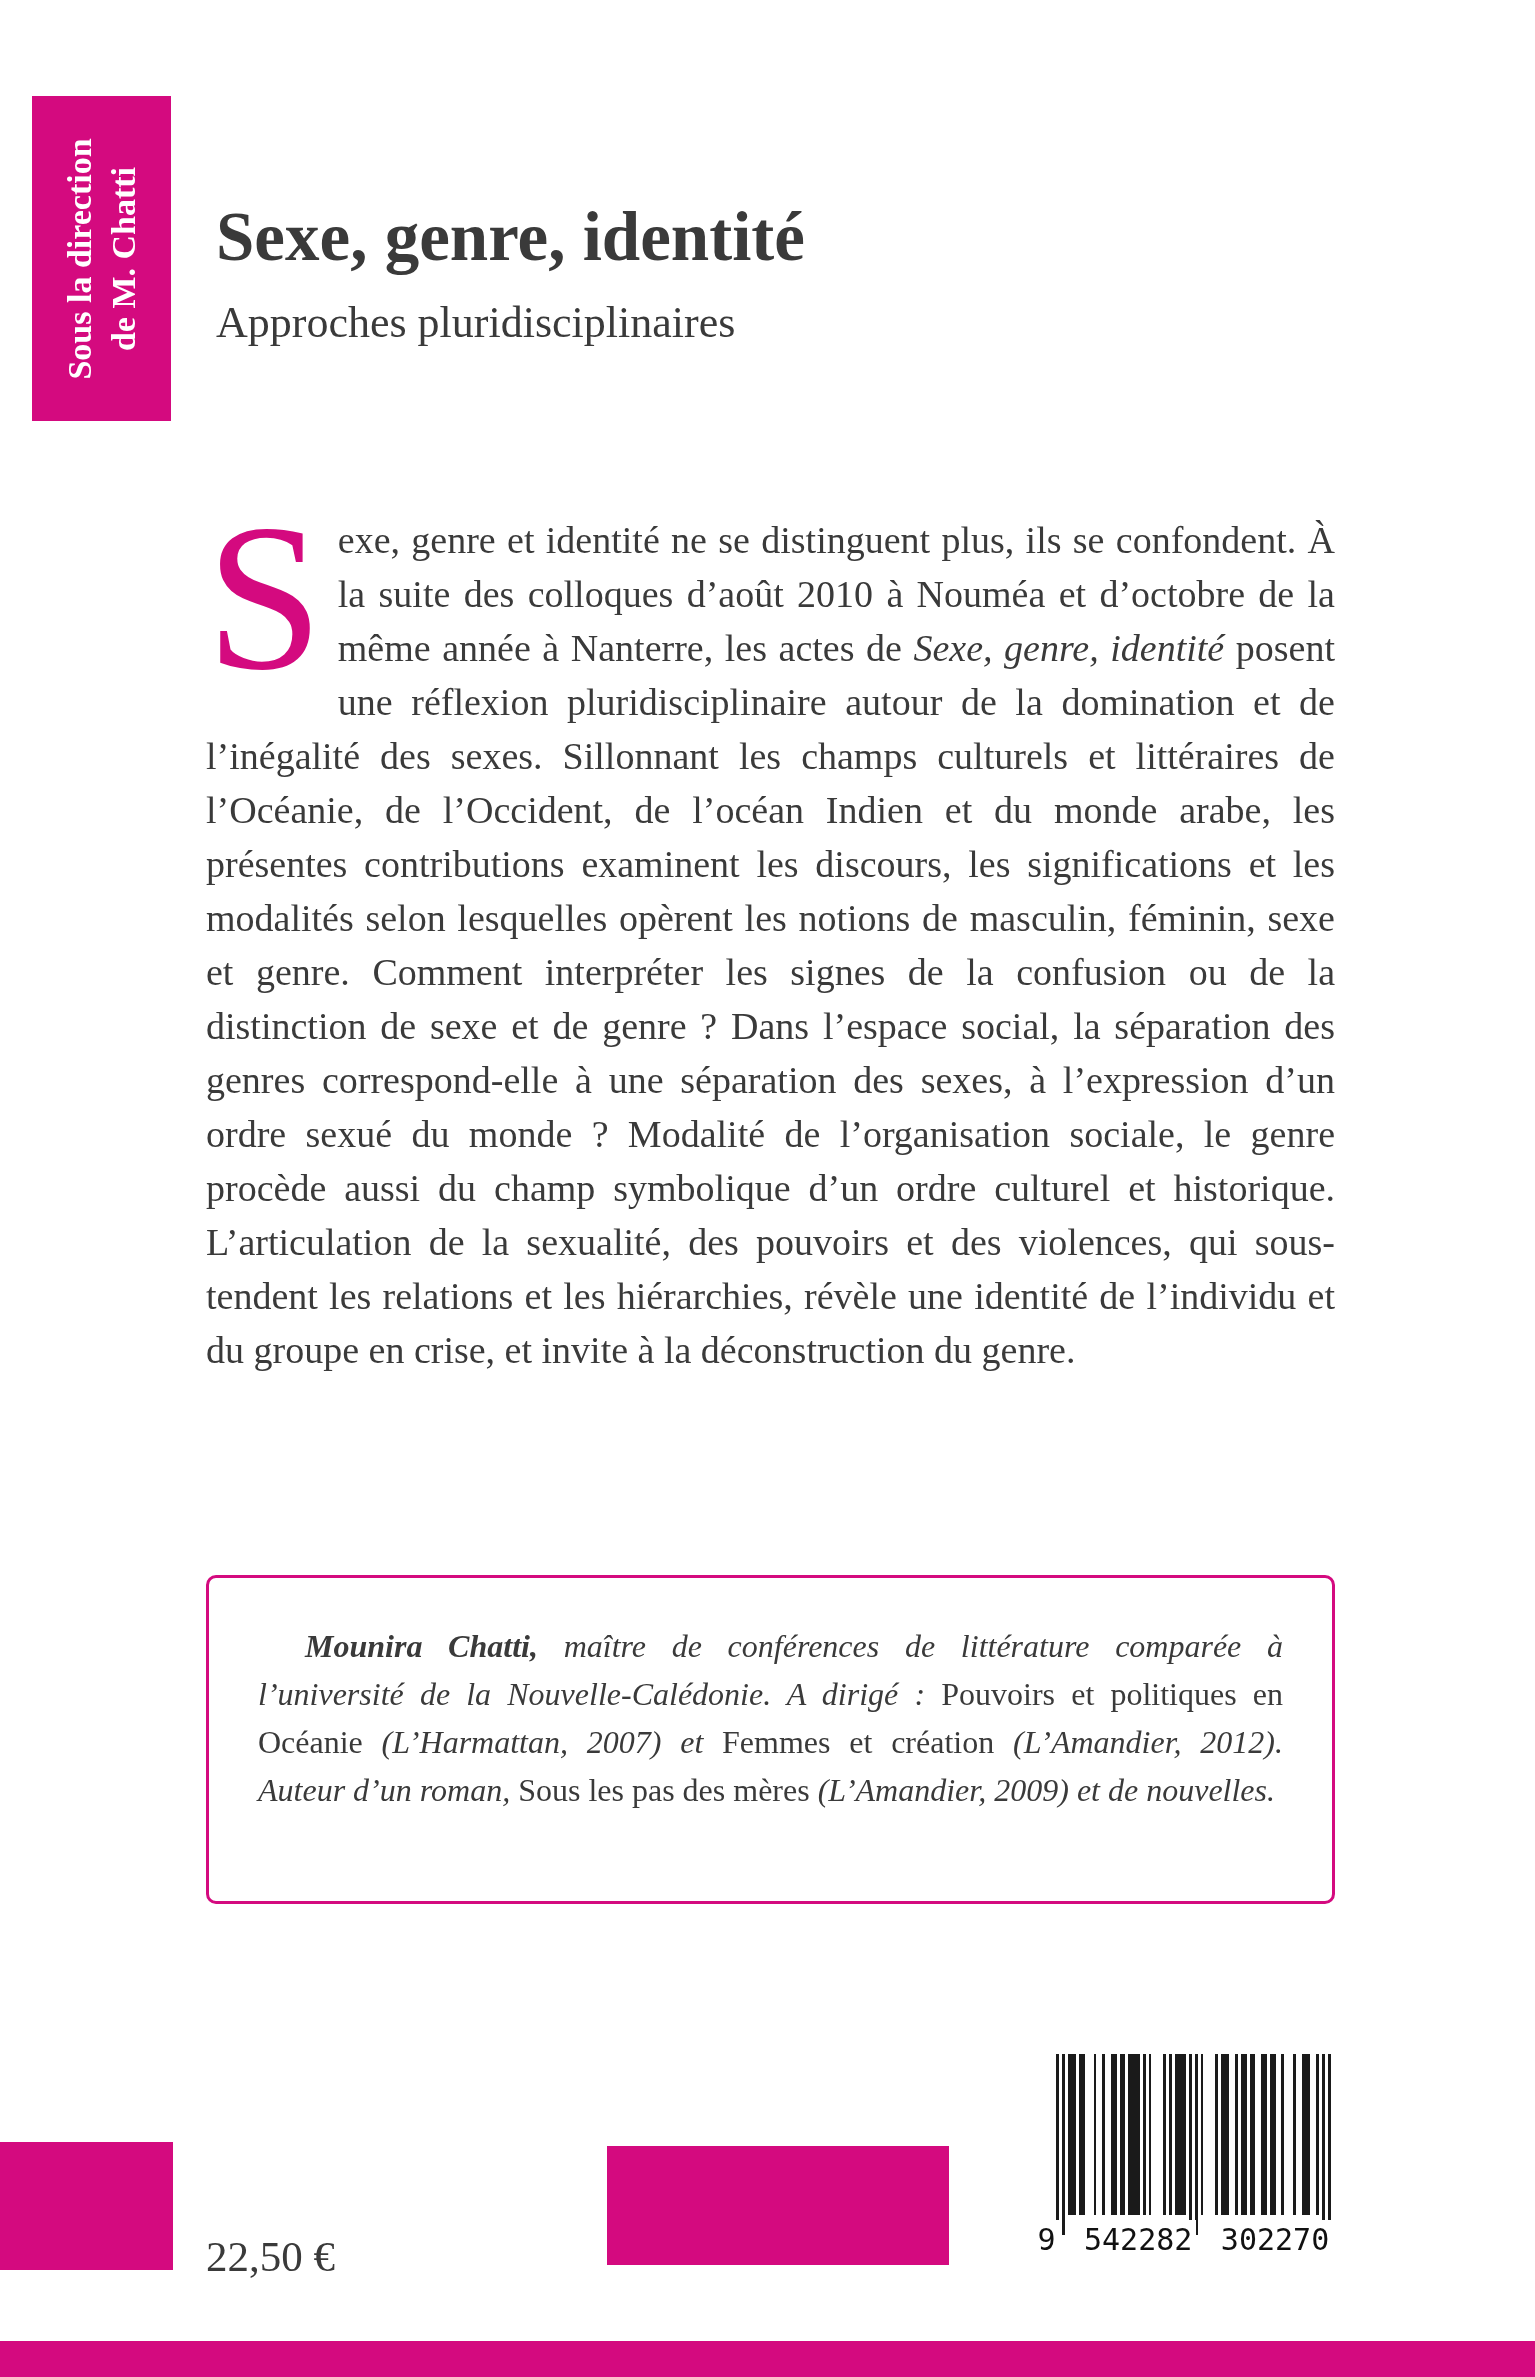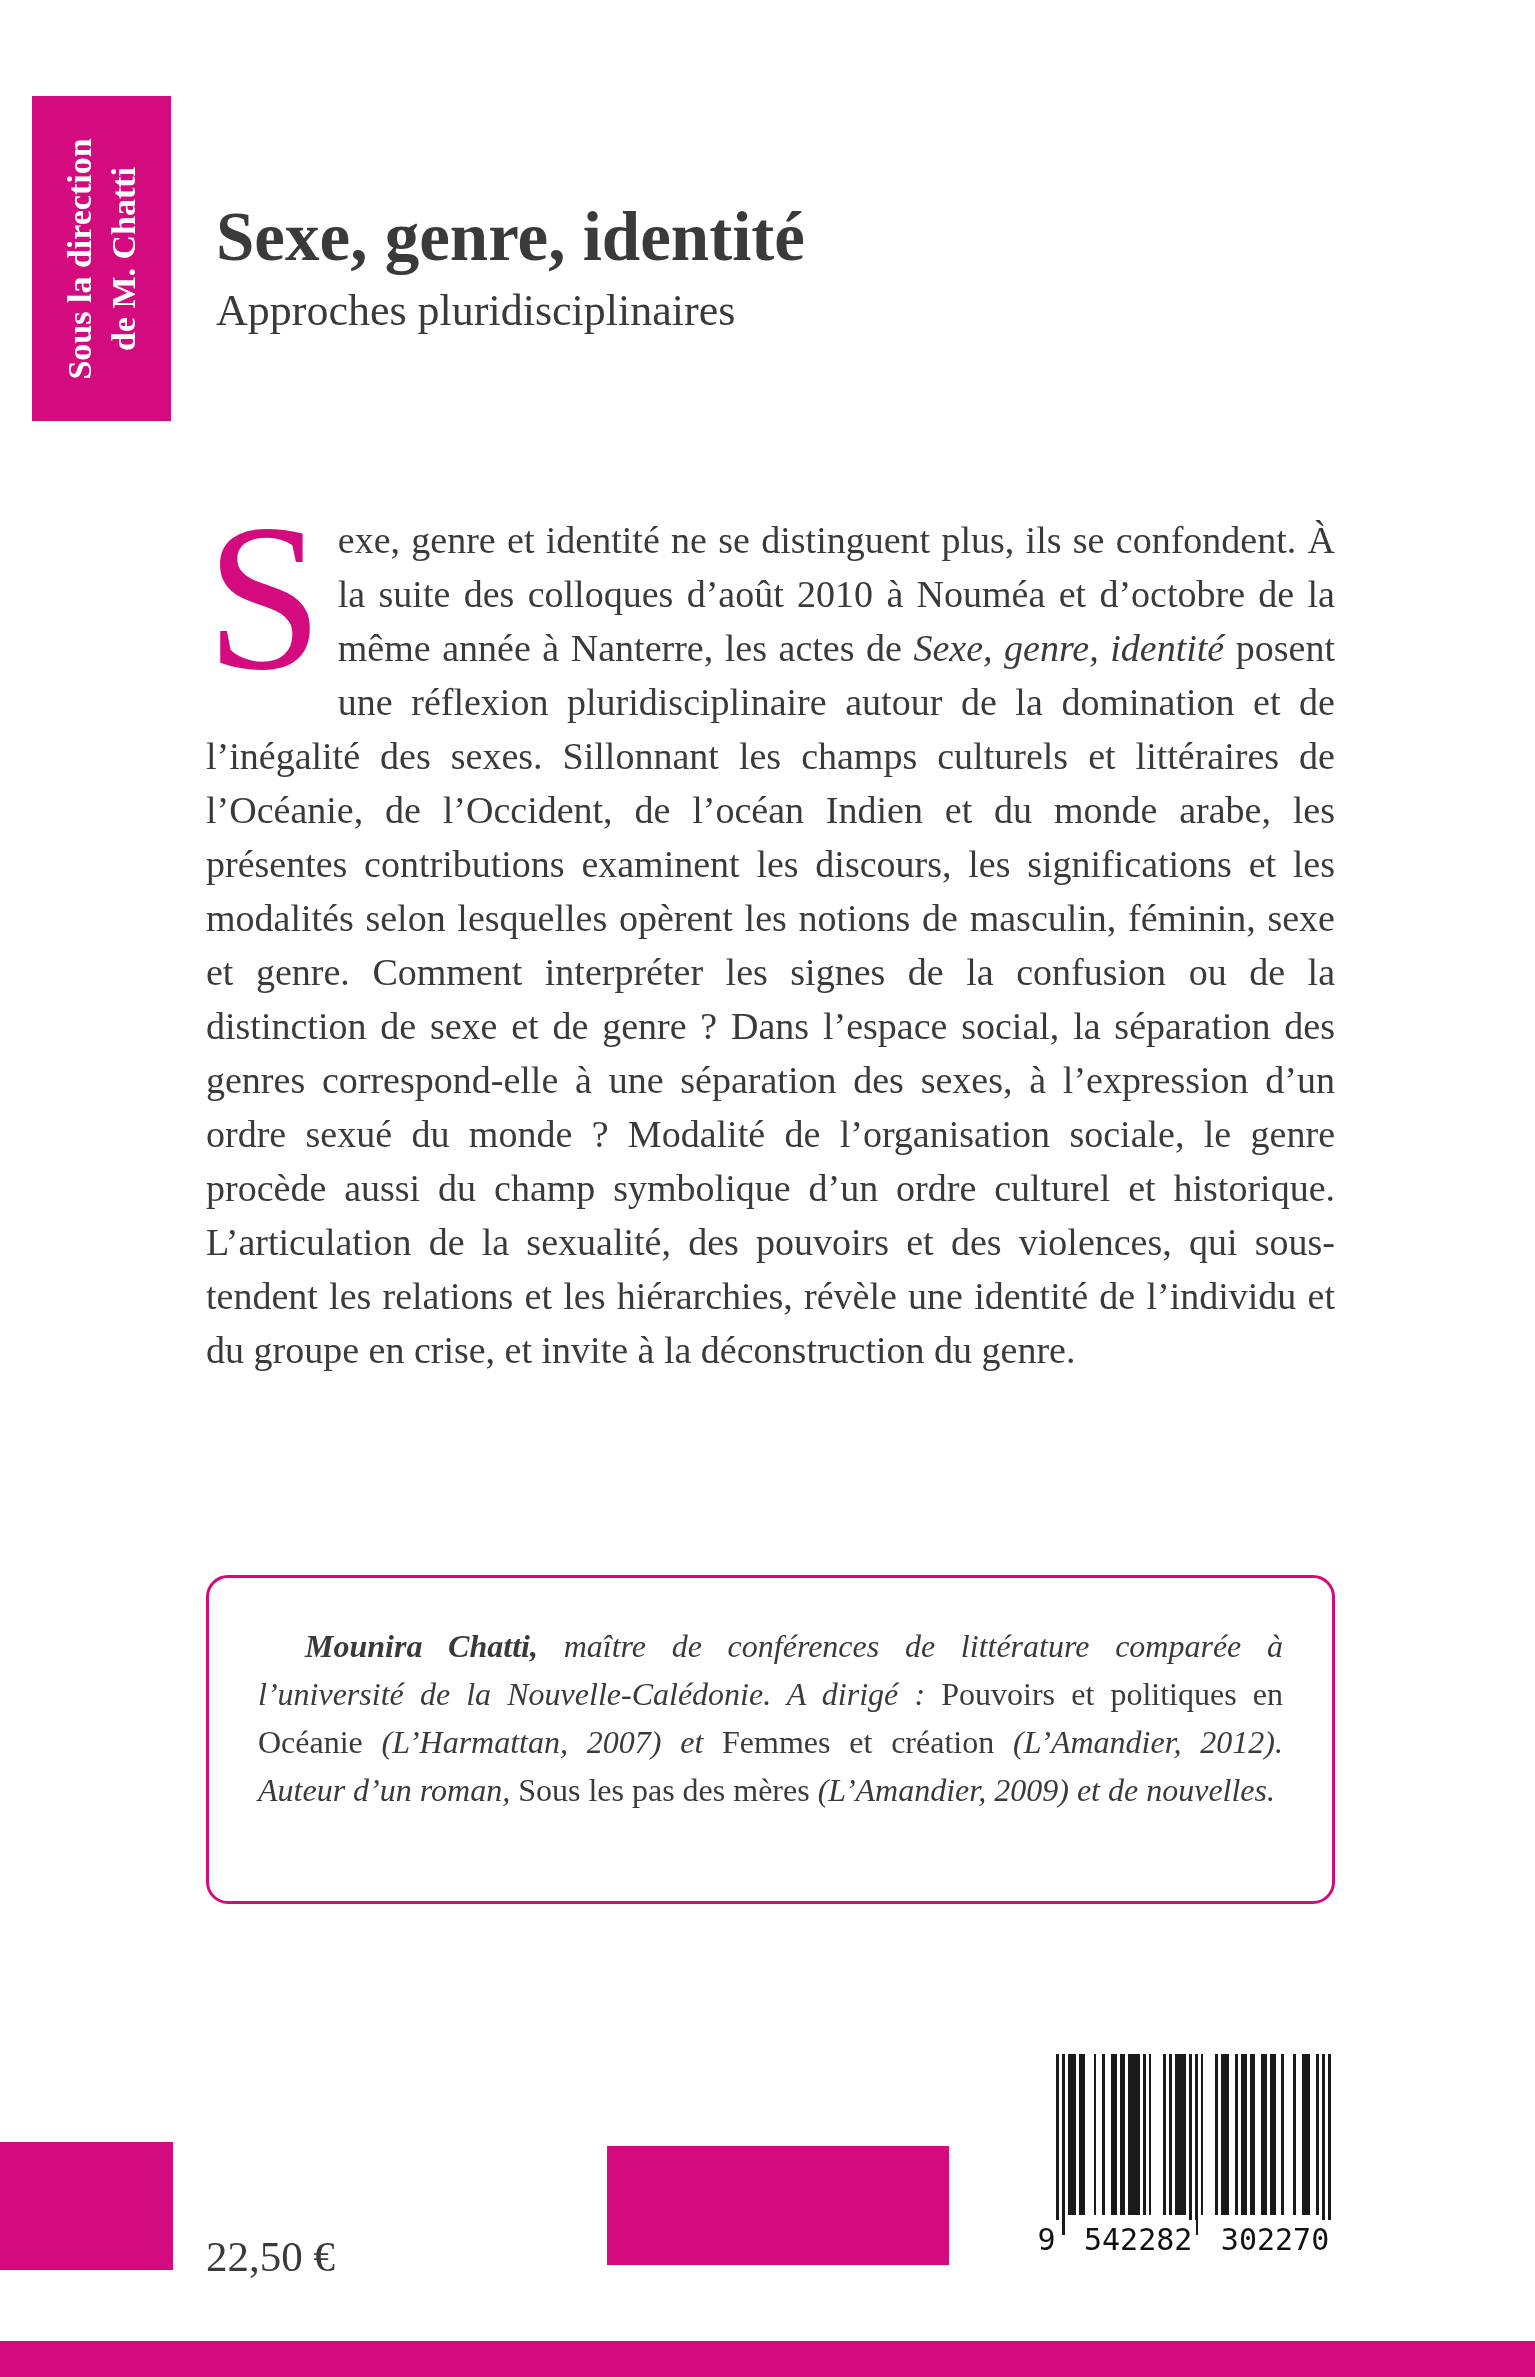--- a/index.html
+++ b/index.html
@@ -25,37 +25,37 @@
     position:absolute;left:50%;top:50%;
     transform:translate(-50%,-50%) rotate(-90deg);
     color:#ffffff;font-weight:700;font-size:34px;line-height:1.3;
     text-align:center;white-space:nowrap;
   }
 
   
   .header{position:absolute;left:216px;top:200px;}
   .title{margin:0;font-size:69px;font-weight:700;line-height:1.08;color:#3a3a3a;}
   .subtitle{margin:0;font-size:44px;line-height:1.26;color:#3a3a3a;}
-  .subtitle.first{margin-top:8px;}
+  .subtitle.first{margin-top:20px;}
 
   
   .blurb{
     position:absolute;left:206px;top:513px;width:1129px;
     margin:0;font-size:38px;line-height:54px;text-align:justify;color:#3a3a3a;
   }
   .dropcap{
     float:left;color:var(--magenta);
     font-size:210px;line-height:158px;margin:5px 15px 0 0;
   }
   .italic{font-style:italic;}
 
   
   .bio-box{
     position:absolute;left:206px;top:1575px;width:1129px;height:329px;
-    box-sizing:border-box;border:3.4px solid var(--magenta);border-radius:22px;
+    box-sizing:border-box;border:3.4px solid var(--magenta);border-radius:10px;
     padding:44px 49px 0 49px;
   }
   .bio-text{
     margin:0;font-size:32px;line-height:48px;font-style:italic;
     text-align:justify;text-indent:47px;color:#3a3a3a;
   }
   .roman{font-style:normal;}
   .bold{font-weight:700;}
 
   

